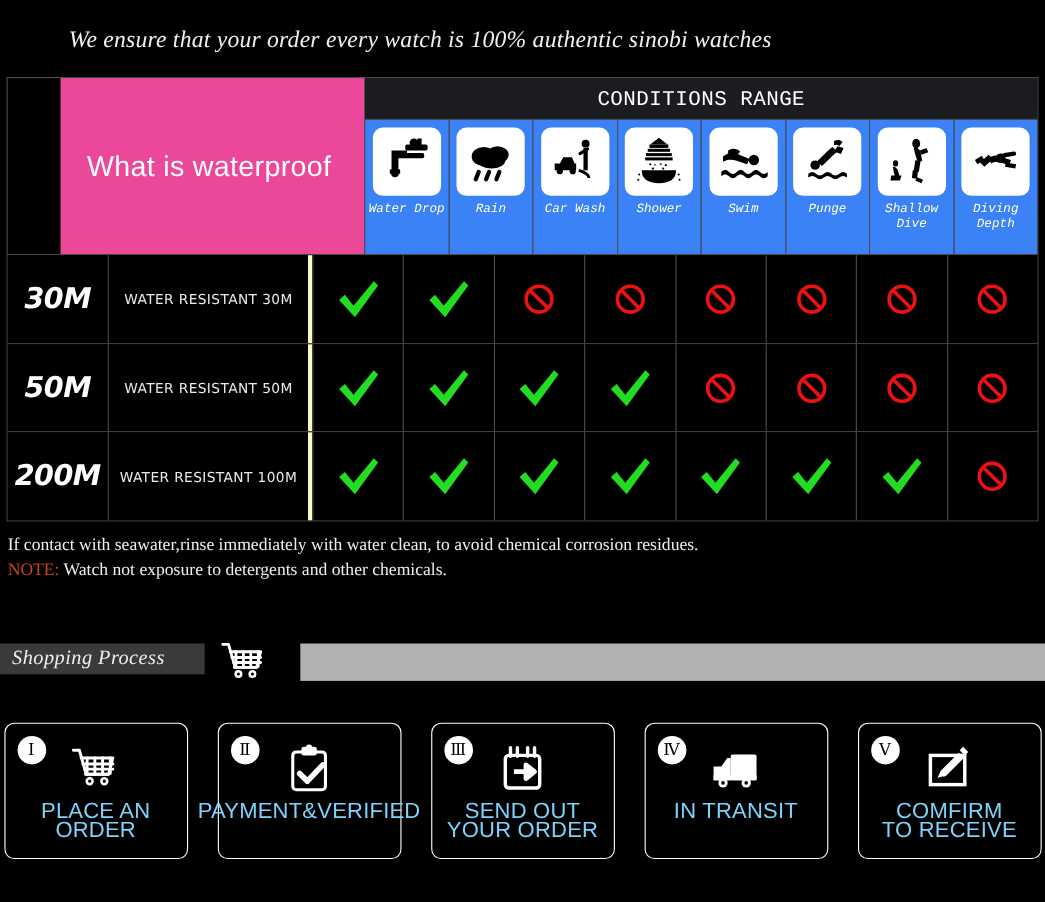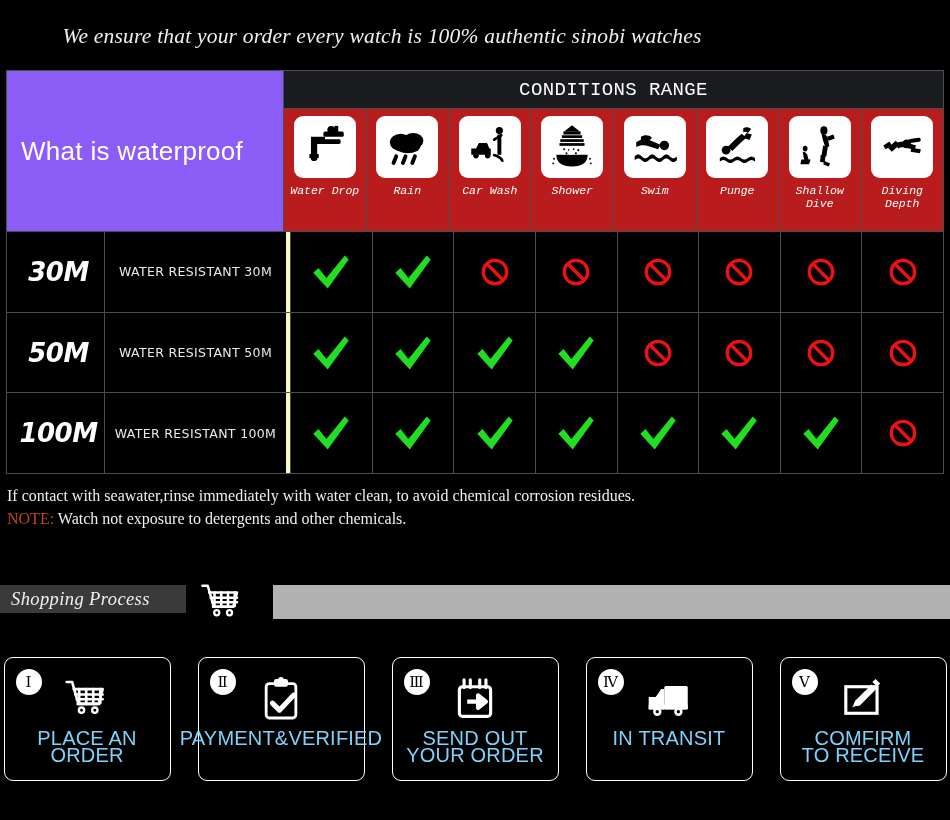--- a/index.html
+++ b/index.html
@@ -29,24 +29,25 @@
     width: 938px; height: 404px;
     border: 1px solid #4a4d52;
     display: flex; flex-direction: column;
     background: #000;
   }
 
   .thead { display: flex; height: 160px; }
 
   .thead-left {
     width: 277px; flex: 0 0 277px;
-    background: #8b5cf6;
+    background: #ec4899;
     border-right: 1px solid #4a4d52;
     display: flex; align-items: center;
-    padding-left: 14px;
+    padding-left: 24px;
+    margin-left: 48px;
   }
   .thead-left-text {
     color: #ffffff;
     font-size: 26px;
     font-weight: 400;
     letter-spacing: .3px;
     white-space: nowrap;
   }
 
   .thead-right { flex: 1 1 auto; display: flex; flex-direction: column; font-family: Liberation Mono, monospace; }
@@ -59,21 +60,21 @@
     display: flex; align-items: center; justify-content: center;
     border-bottom: 1px solid #4a4d52;
   }
   .cond-cols { flex: 1 1 auto; display: flex; }
   .cond-col {
     flex: 1 1 0; min-width: 0;
     border-left: 1px solid #4a4d52;
     display: flex; flex-direction: column;
     align-items: center; justify-content: flex-start;
     padding-top: 7px;
-    background: #b91c1c;
+    background: #3b82f6;
   }
   .cond-col:first-child { border-left: none; }
   .ico-tile {
     width: 62px; height: 62px;
     background: #ffffff;
     border-radius: 9px;
     display: flex; align-items: center; justify-content: center;
     overflow: hidden;
   }
   .ico-tile svg { display: block; }
@@ -88,21 +89,20 @@
     white-space: pre-line;
   }
 
   
   .trow { display: flex; flex: 1 1 0; border-top: 1px solid #4a4d52; }
   .depth-cell {
     width: 92px; flex: 0 0 92px;
     display: flex; align-items: center; justify-content: center;
     border-right: 1px solid #4a4d52;
     background: #000;
-    margin-left: 6px;
   }
   .depth-text {
     color: #ffffff;
     font-size: 26px;
     font-weight: bold;
     font-style: italic;
     letter-spacing: -.5px;
     font-family: "DejaVu Sans", sans-serif;
   }
   .desc-cell {
@@ -475,21 +475,21 @@
       <div class="mark-cell">
           <svg viewBox="0 0 64 64" class="ban">
             <circle cx="32" cy="32" r="25" fill="none" stroke="#ee1111" stroke-width="7"></circle>
             <line x1="15" y1="15" x2="49" y2="49" stroke="#ee1111" stroke-width="7"></line>
           </svg>
         </div>
     </div>
 
     <div class="trow">
       <div class="depth-cell">
-        <span class="depth-text">100M</span>
+        <span class="depth-text">200M</span>
       </div>
       <div class="desc-cell">
         <span class="desc-text">WATER RESISTANT  100M</span>
       </div>
       <div class="mark-cell">
           <svg viewBox="0 0 64 64" class="check">
             <path d="M5 33 L13 26 L25 41 L53 7 L59 13 L27 57 Z" fill="#22dd22"></path>
           </svg>
         </div>
       <div class="mark-cell">

